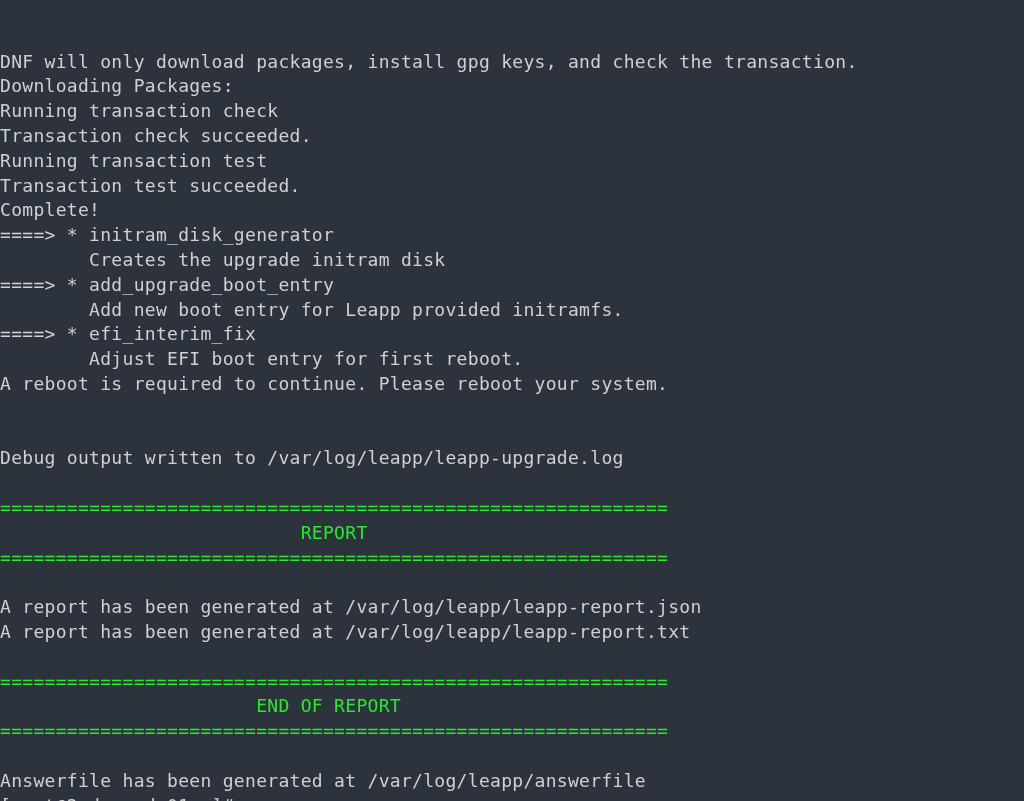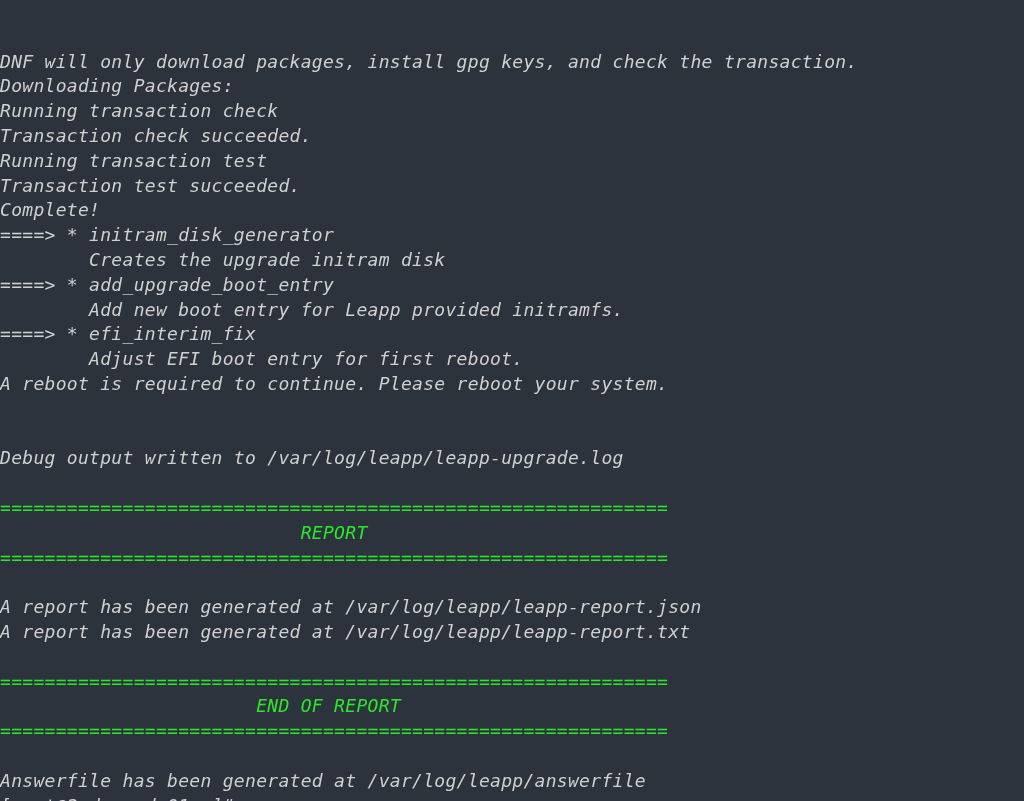--- a/index.html
+++ b/index.html
@@ -12,21 +12,21 @@
   }
   .terminal {
     font-family: "DejaVu Sans Mono", "Liberation Mono", "Consolas", monospace;
     font-size: 18px;
     line-height: 24.8px;
     color: #d0d0d0;
     white-space: pre;
     padding: 0;
     letter-spacing: 0.3px;
   }
-  .line { display: block; font-style: italic; }
+  .line { display: block; }
   .green { color: #2AE82A; }
   .cursor {
     display: inline-block;
     width: 10px;
     height: 20px;
     vertical-align: text-bottom;
   }
 </style>
 </head>
 <body>

